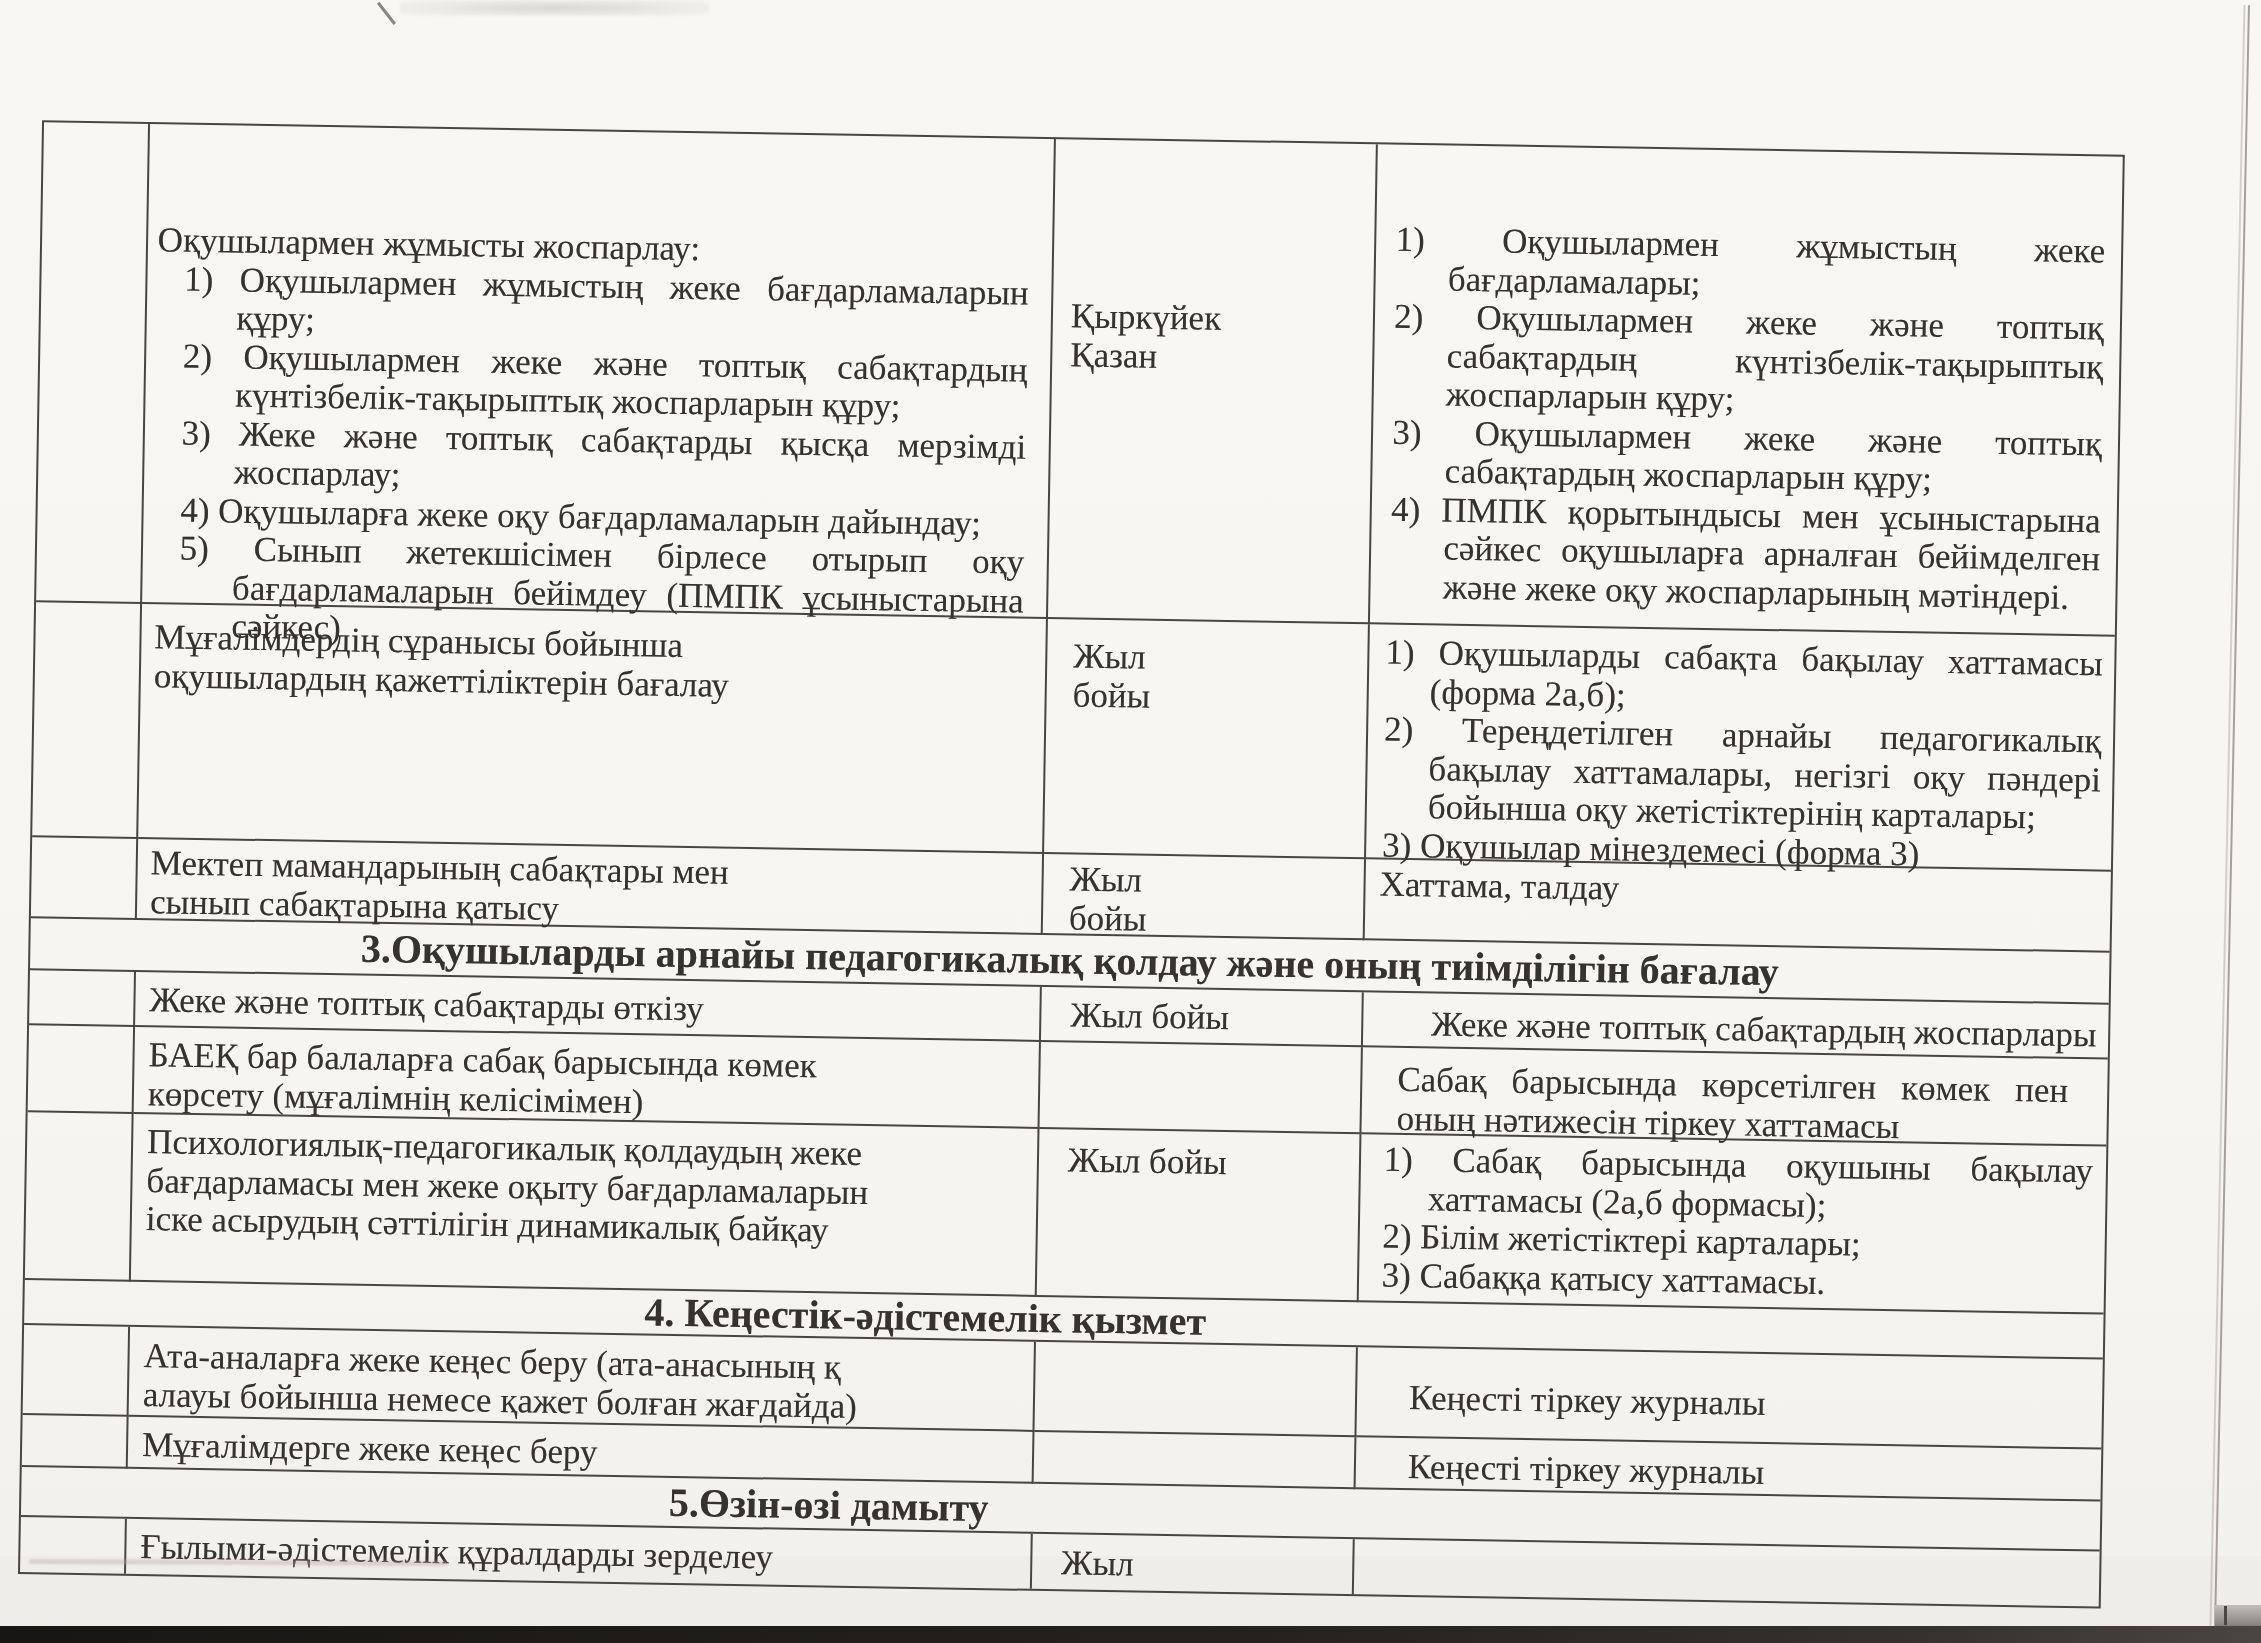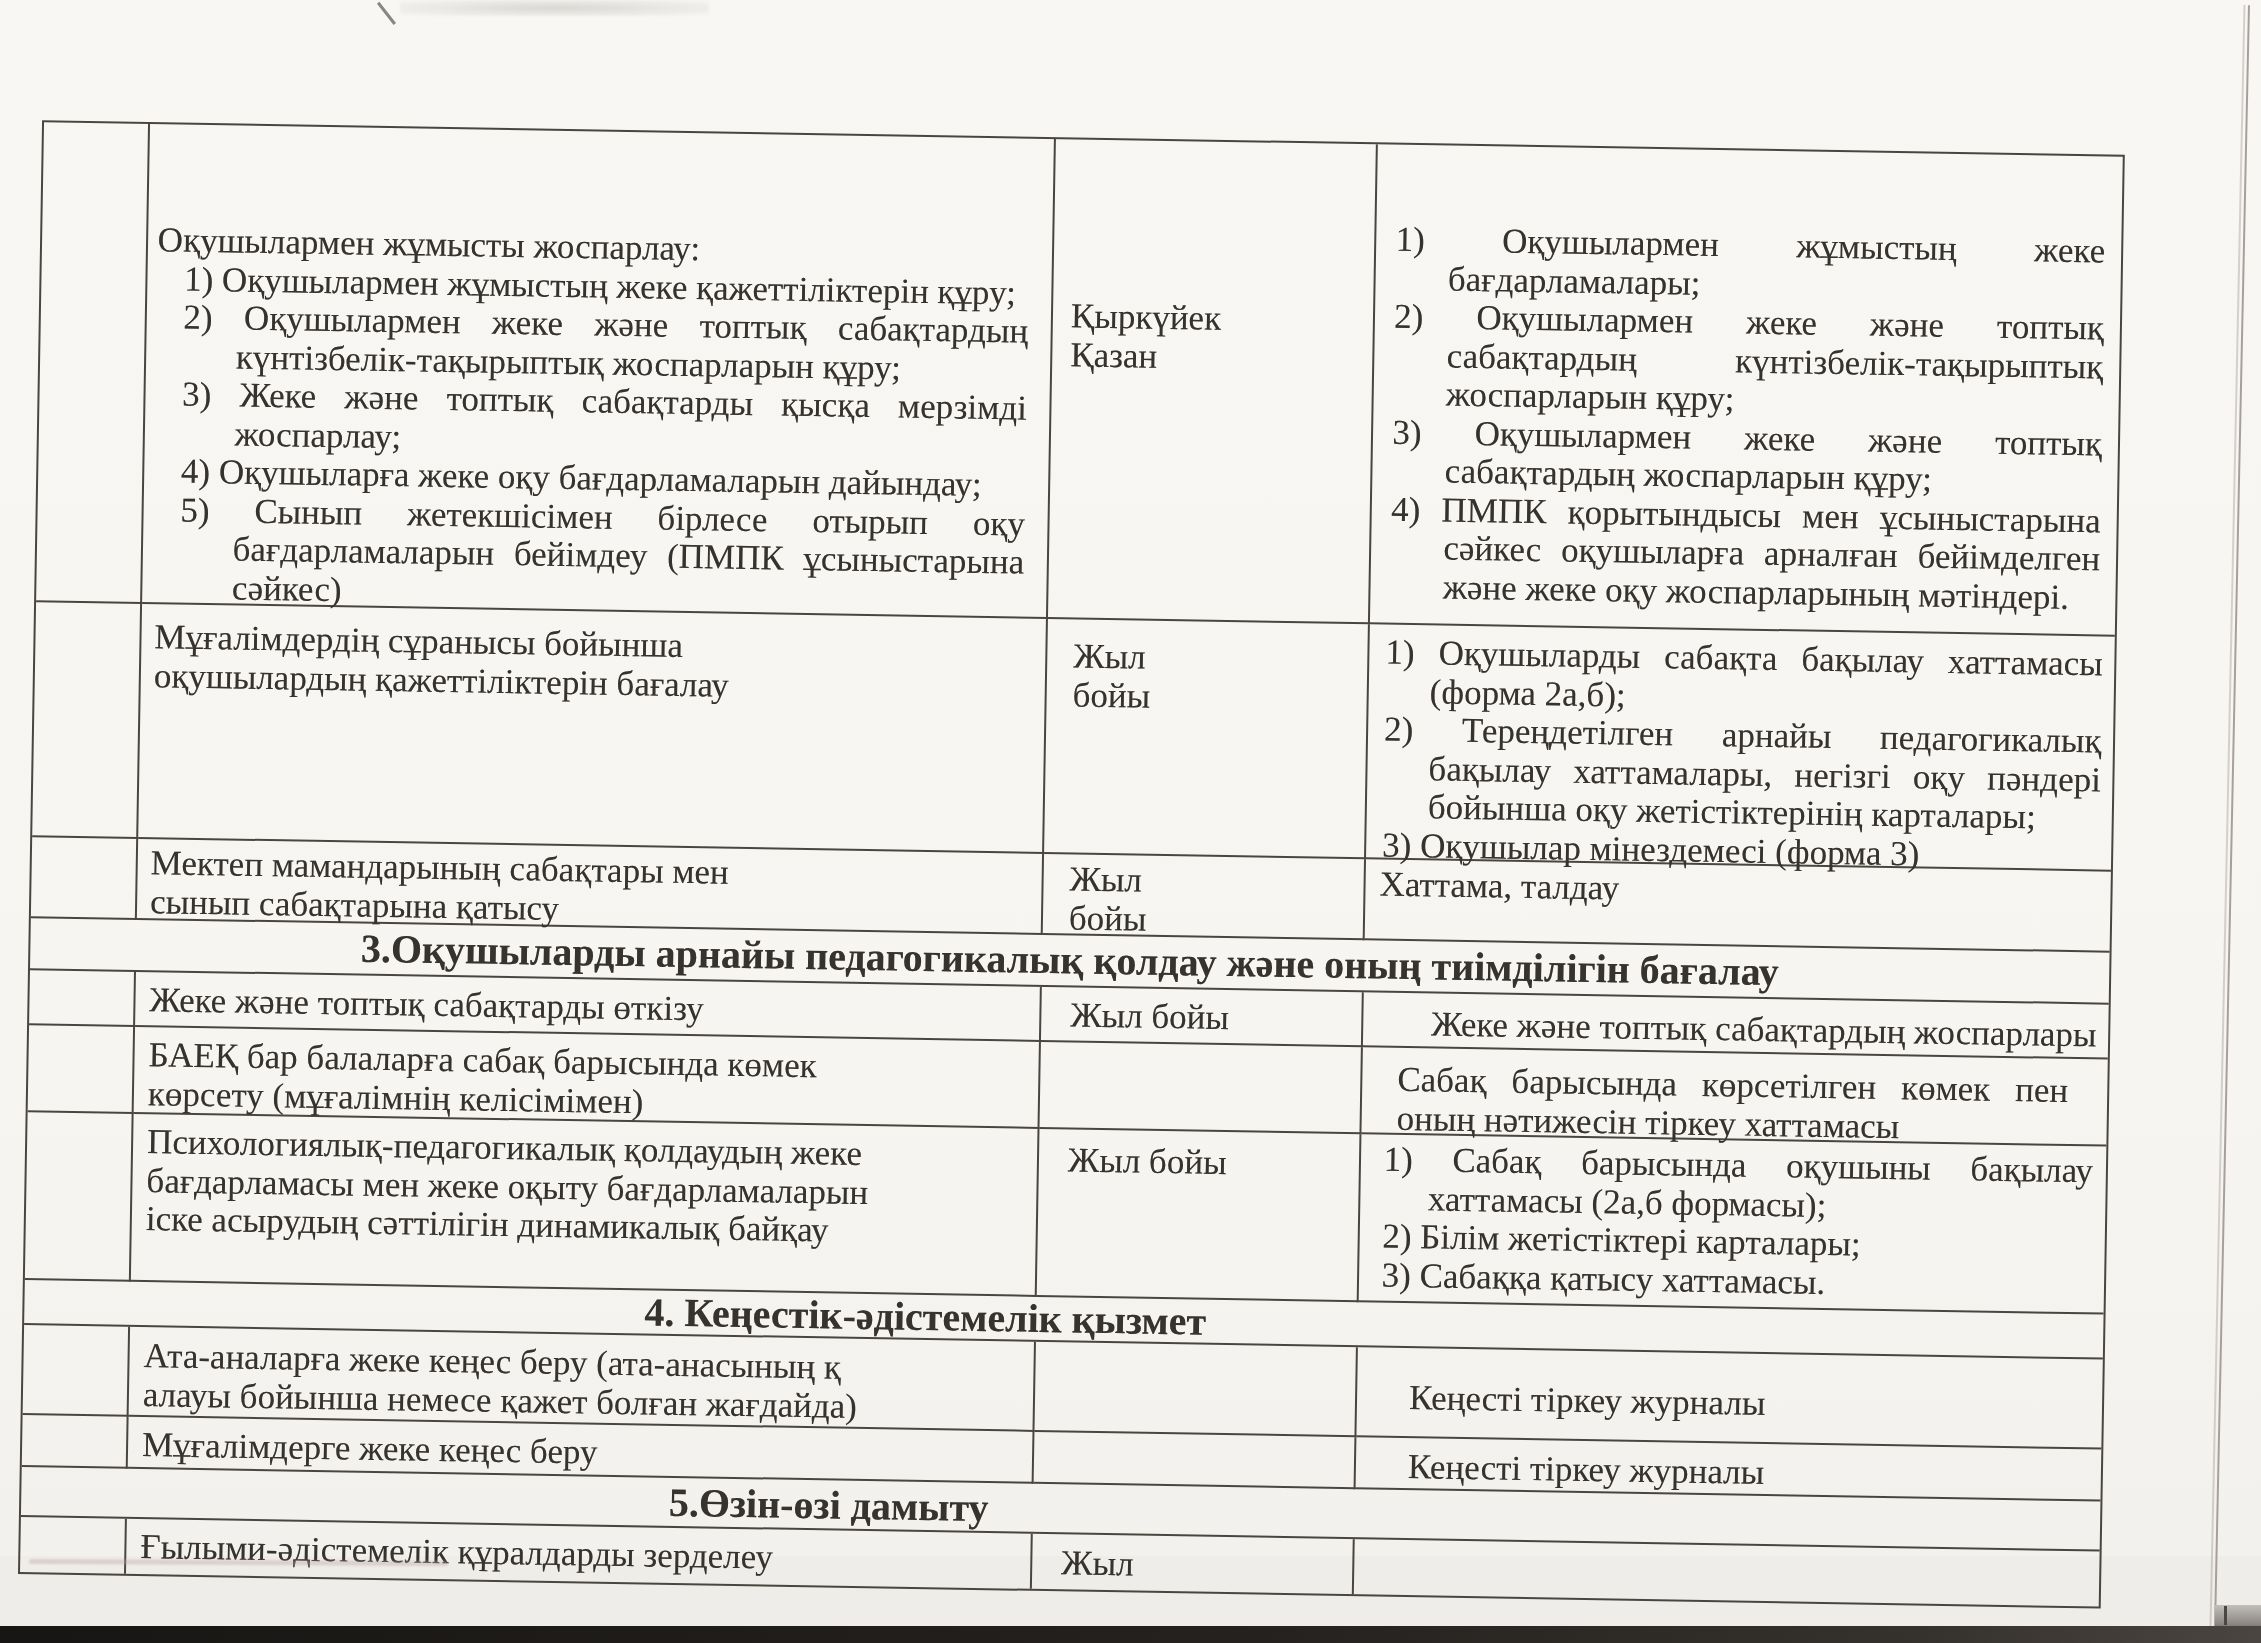--- a/index.html
+++ b/index.html
@@ -95,21 +95,21 @@
 <body>
 
 <div class="page">
   <div class="scan-rotate">
     <div class="tbl">
 
       <div class="cell"></div>
       <div class="cell" style="padding:97px 22.6px 0 9.7px;">
         <div>Оқушылармен жұмысты жоспарлау:</div>
         <div style="margin-left:27px;">
-          <div class="li"><span class="mk">1)</span> <span>Оқушылармен жұмыстың жеке қажеттіліктерін құру;</span></div>
+          <div class="li"><span class="mk">1)</span> <span>Оқушылармен жұмыстың жеке бағдарламаларын құру;</span></div>
           <div class="li"><span class="mk">2)</span> <span>Оқушылармен жеке және топтық сабақтардың күнтізбелік-тақырыптық жоспарларын құру;</span></div>
           <div class="li"><span class="mk">3)</span> <span>Жеке және топтық сабақтарды қысқа мерзімді жоспарлау;</span></div>
           <div class="li"><span class="mk">4)</span> <span>Оқушыларға жеке оқу бағдарламаларын дайындау;</span></div>
           <div class="li"><span class="mk">5)</span> <span>Сынып жетекшісімен бірлесе отырып оқу бағдарламаларын бейімдеу (ПМПК ұсыныстарына сәйкес)</span></div>
         </div>
       </div>
       <div class="cell" style="padding:158px 6.4px 0 18px;">
         <div>Қыркүйек</div>
         <div>Қазан</div>
       </div>

